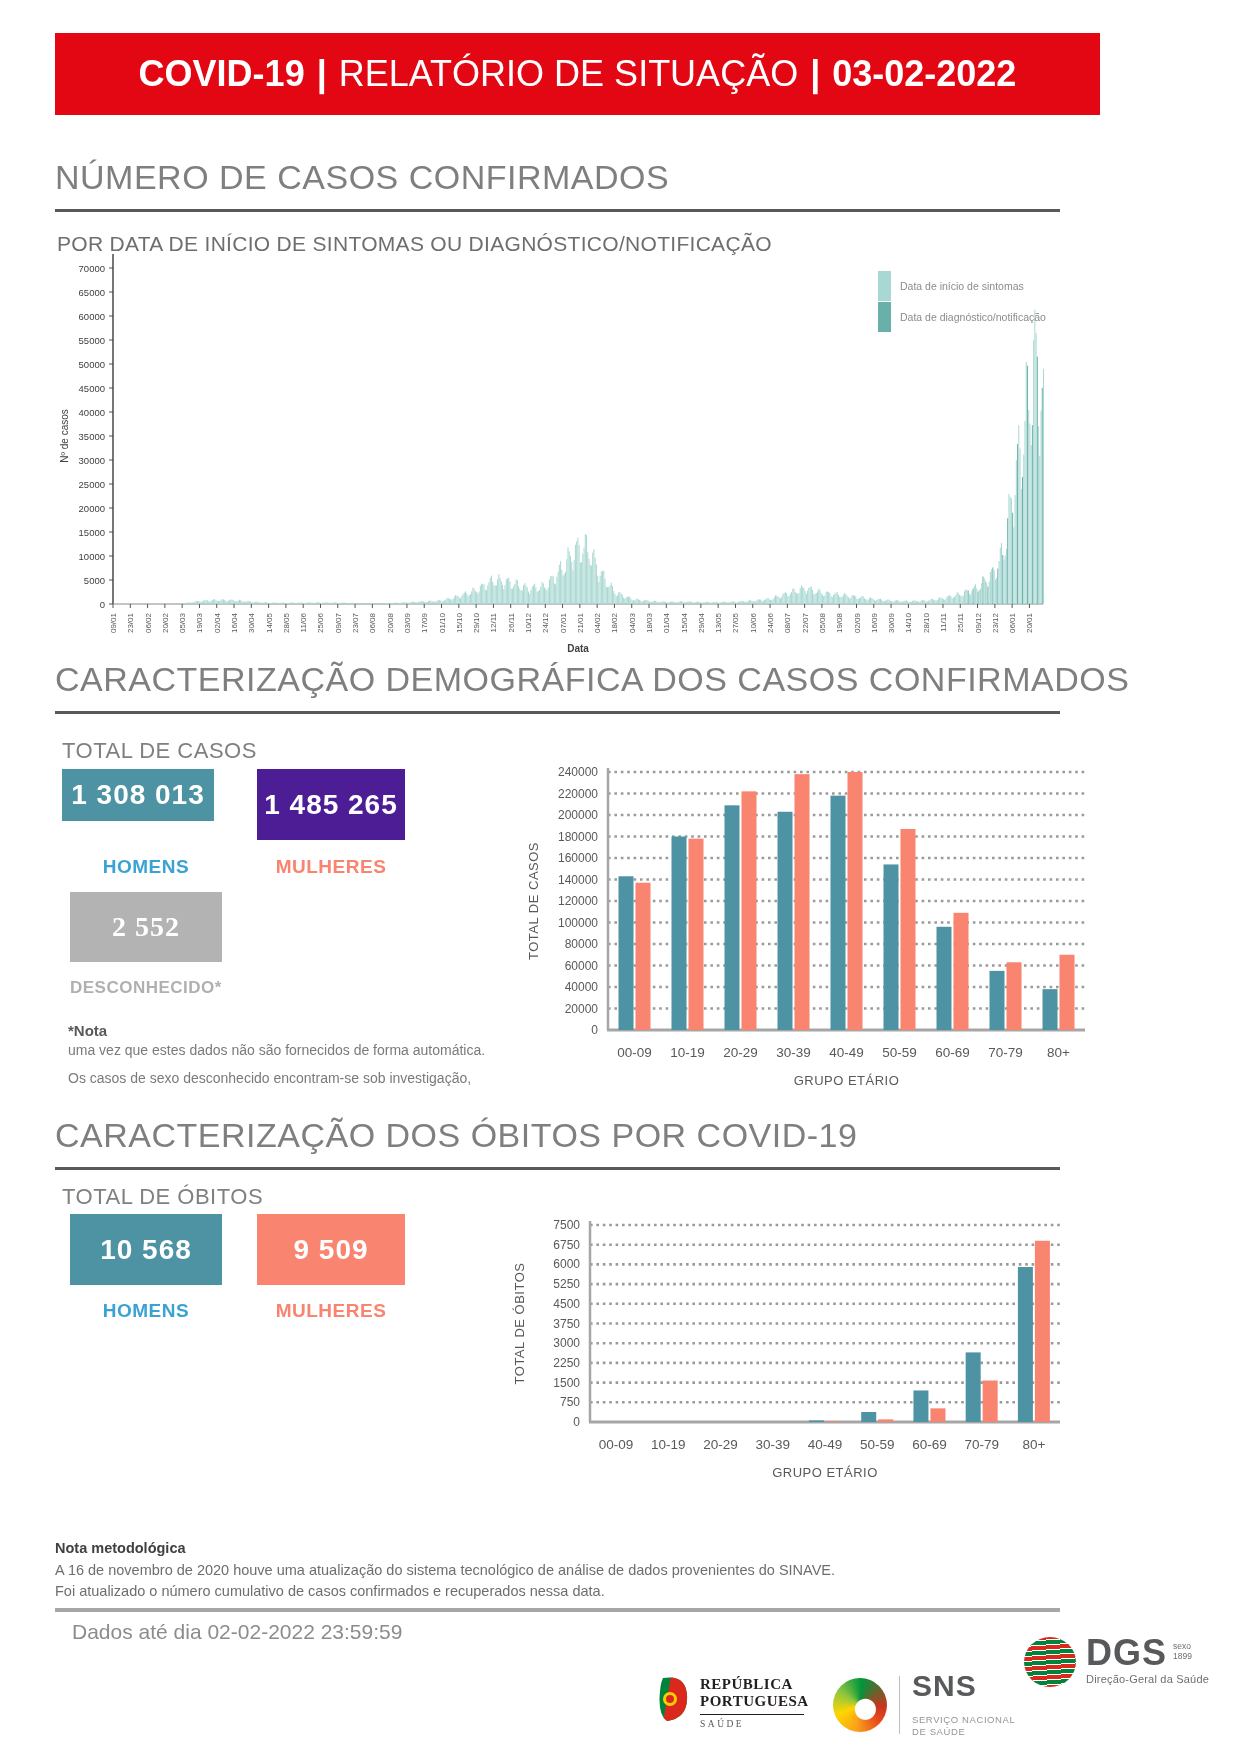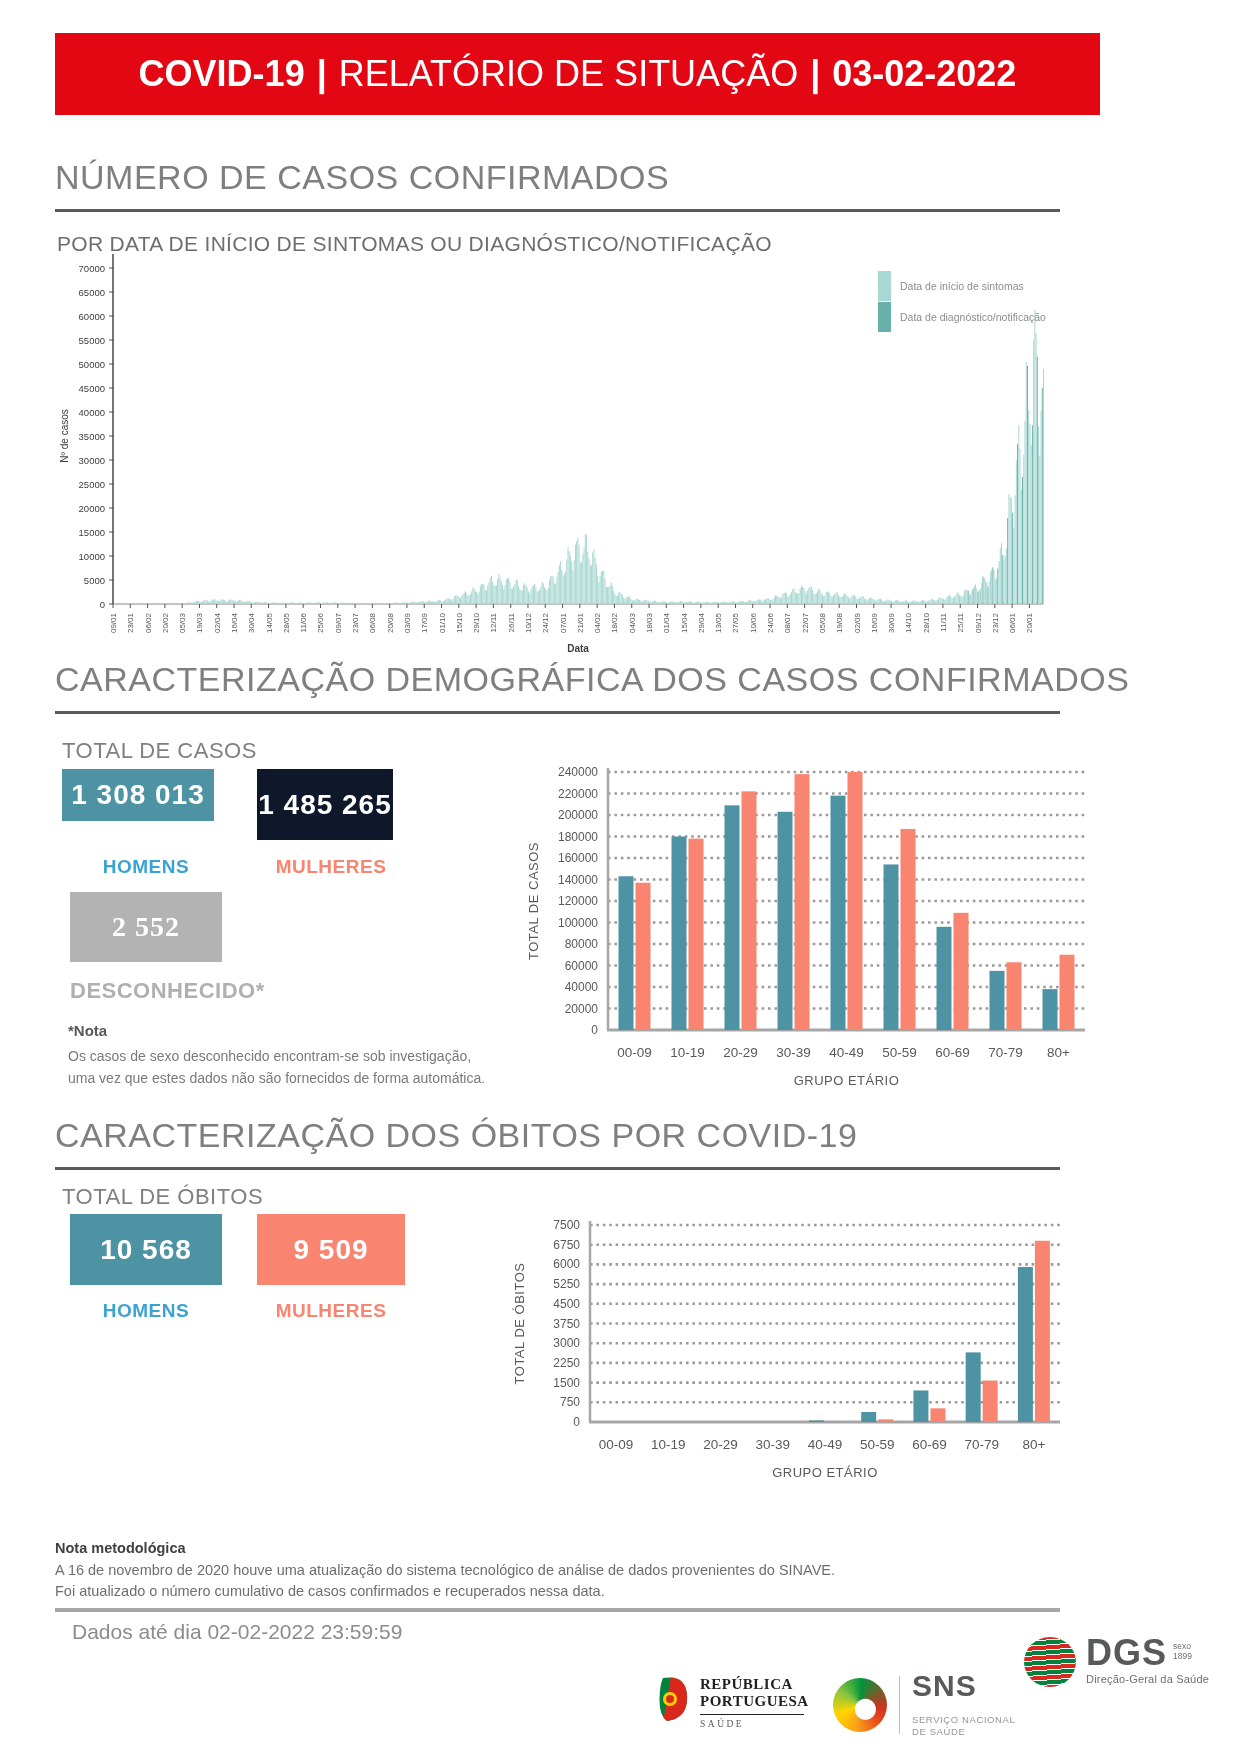--- a/index.html
+++ b/index.html
@@ -935,29 +935,29 @@
         <span class="legend-label">Data de diagnóstico/notificação</span>
       </div>
     </div>
   </div>
 
   <div class="abs section-heading" style="top:660px;">CARACTERIZAÇÃO DEMOGRÁFICA DOS CASOS CONFIRMADOS</div>
   <div class="abs total-label" style="left:62px;top:738px;">TOTAL DE CASOS</div>
 
   <div class="abs stat-box" style="left:62px;top:769px;width:152px;height:52px;background:#4d93a3;">1 308 013</div>
   <div class="abs stat-sub" style="left:70px;top:856px;width:152px;color:#3ba3d3;">HOMENS</div>
-  <div class="abs stat-box" style="left:257px;top:769px;width:136px;height:71px;background:#0f172a;">1 485 265</div>
+  <div class="abs stat-box" style="left:257px;top:769px;width:148px;height:71px;background:#4c1d95;">1 485 265</div>
   <div class="abs stat-sub" style="left:257px;top:856px;width:148px;color:#f9846f;">MULHERES</div>
   <div class="abs stat-box" style="left:70px;top:892px;width:152px;height:70px;background:#b3b3b3;font-family:Liberation Serif, serif;">2 552</div>
-  <div class="abs stat-sub" style="left:62px;top:978px;width:168px;color:#b0b0b0;font-size:22px;text-align:left;padding-left:8px;">DESCONHECIDO*</div>
+  <div class="abs stat-sub" style="left:62px;top:978px;width:168px;color:#b0b0b0;font-size:17px;text-align:left;padding-left:8px;">DESCONHECIDO*</div>
 
   <div class="abs" style="left:68px;top:1022px;">
     <div class="note-title">*Nota</div>
+    <div class="note-line">uma vez que estes dados não são fornecidos de forma automática.</div>
     <div class="note-line" style="margin-top:6px;">Os casos de sexo desconhecido encontram-se sob investigação,</div>
-    <div class="note-line">uma vez que estes dados não são fornecidos de forma automática.</div>
   </div>
 
   <div class="abs chart-box" style="left:520px;top:742px;width:600px;height:350px;">
     <svg id="chart-demog" width="600" height="350">
         <text x="78" y="292" text-anchor="end" class="g-ytick">0</text>
         <text x="78" y="270.5" text-anchor="end" class="g-ytick">20000</text>
         <line x1="88" y1="266.5" x2="565" y2="266.5" stroke="#9a9a9a" stroke-width="2.6" stroke-dasharray="2.6 3.8"></line>
         <text x="78" y="249" text-anchor="end" class="g-ytick">40000</text>
         <line x1="88" y1="245" x2="565" y2="245" stroke="#9a9a9a" stroke-width="2.6" stroke-dasharray="2.6 3.8"></line>
         <text x="78" y="227.5" text-anchor="end" class="g-ytick">60000</text>

